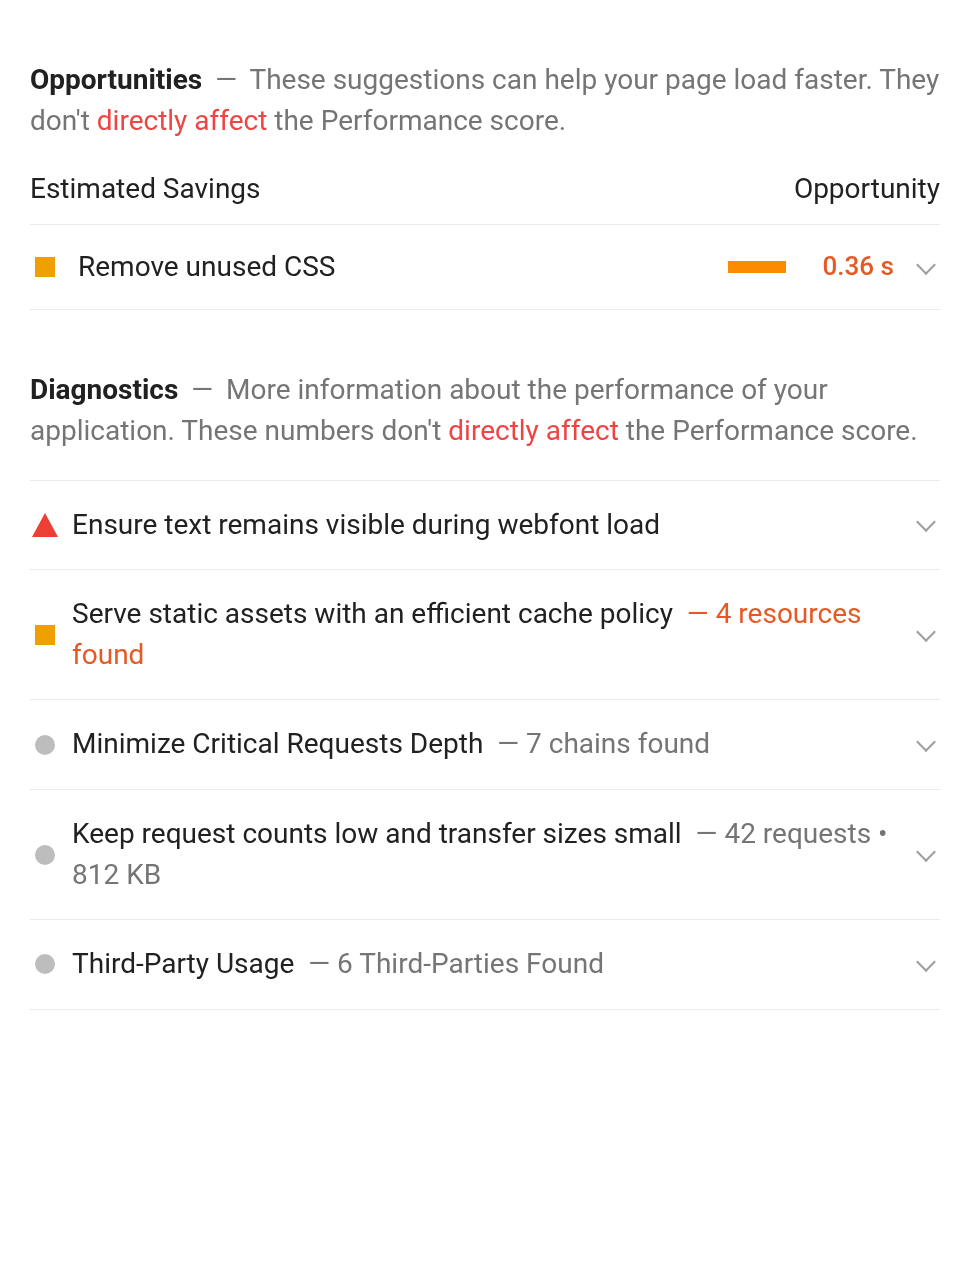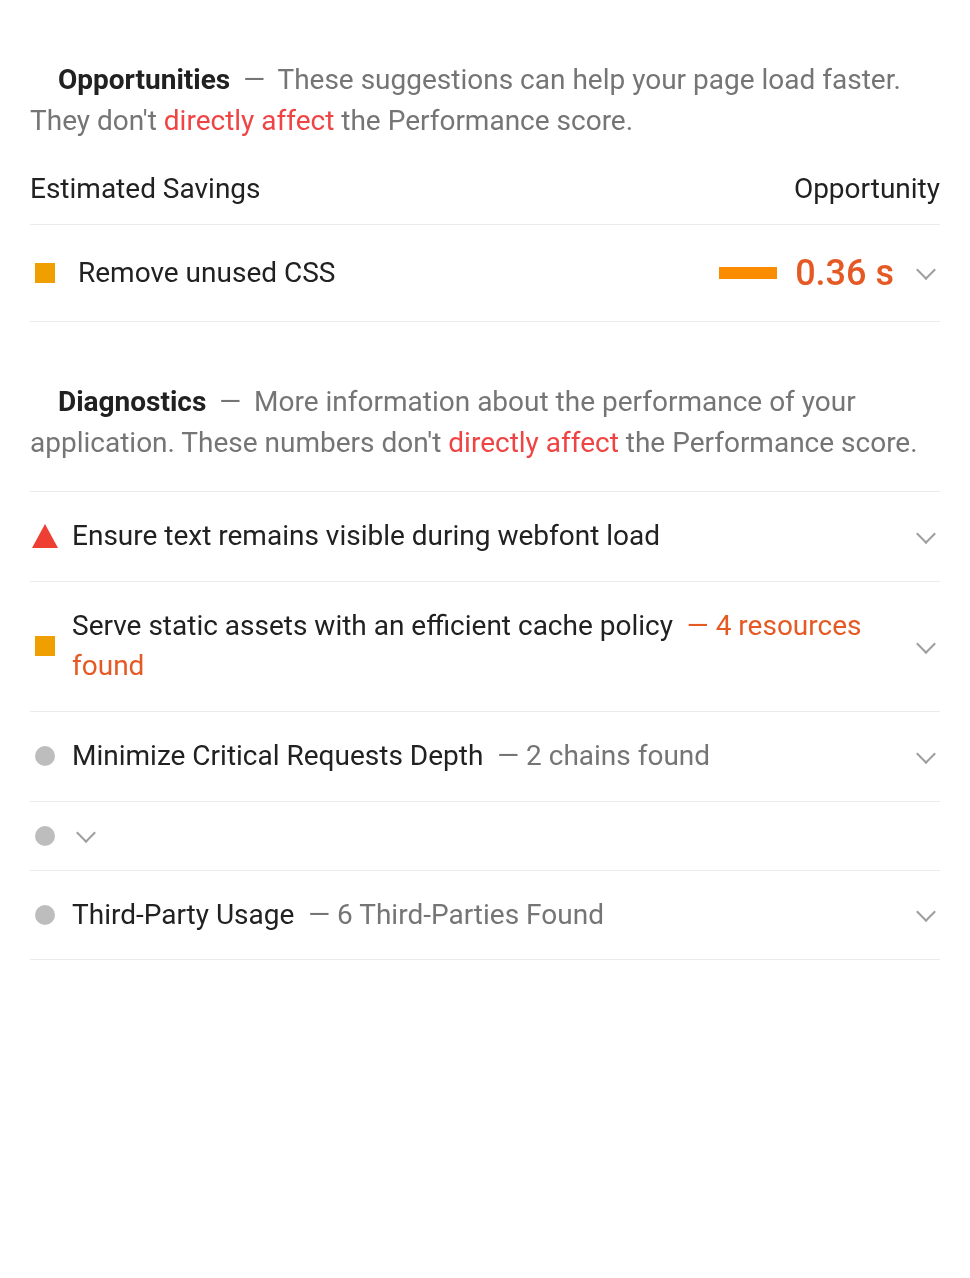--- a/index.html
+++ b/index.html
@@ -12,21 +12,20 @@
     line-height: 1.45;
   }
   .wrap { padding: 60px 30px 40px 30px; }
 
   .section-header {
     margin-bottom: 28px;
   }
   .section-title {
     font-weight: 700;
     color: #212121;
-    margin-left: 28px;
   }
   .dash {
     color: #757575;
     margin: 0 6px;
   }
   .section-desc {
     color: #757575;
   }
   .link {
     color: #ef4444;
@@ -90,21 +89,21 @@
     gap: 18px;
     flex-shrink: 0;
   }
   .bar {
     height: 12px;
     background: #fb8c00;
   }
   .savings-time {
     color: #e55a24;
     font-weight: 500;
-    font-size: 36px;
+    font-size: 26px;
     min-width: 90px;
     text-align: right;
   }
 
   .chev-col {
     width: 28px;
     flex-shrink: 0;
     display: flex;
     align-items: center;
     justify-content: center;
@@ -188,31 +187,35 @@
         <div class="chev"></div>
       </div>
   </div>
 
   <div class="row diag">
     <div class="status-col">
         <div class="dot"></div>
       </div>
     <div class="title-col">
       <span>Minimize Critical Requests Depth</span>
-      <span class="meta">&nbsp;<span>—</span>&nbsp;<span>2 chains found</span></span>
+      <span class="meta">&nbsp;<span>—</span>&nbsp;<span>7 chains found</span></span>
     </div>
     <div class="chev-col">
         <div class="chev"></div>
       </div>
   </div>
 
   <div class="row diag">
     <div class="status-col">
         <div class="dot"></div>
       </div>
+    <div class="title-col">
+      <span>Keep request counts low and transfer sizes small</span>
+      <span class="meta">&nbsp;<span>—</span>&nbsp;<span>42 requests • 812 KB</span></span>
+    </div>
     <div class="chev-col">
         <div class="chev"></div>
       </div>
   </div>
 
   <div class="row diag">
     <div class="status-col">
         <div class="dot"></div>
       </div>
     <div class="title-col">

